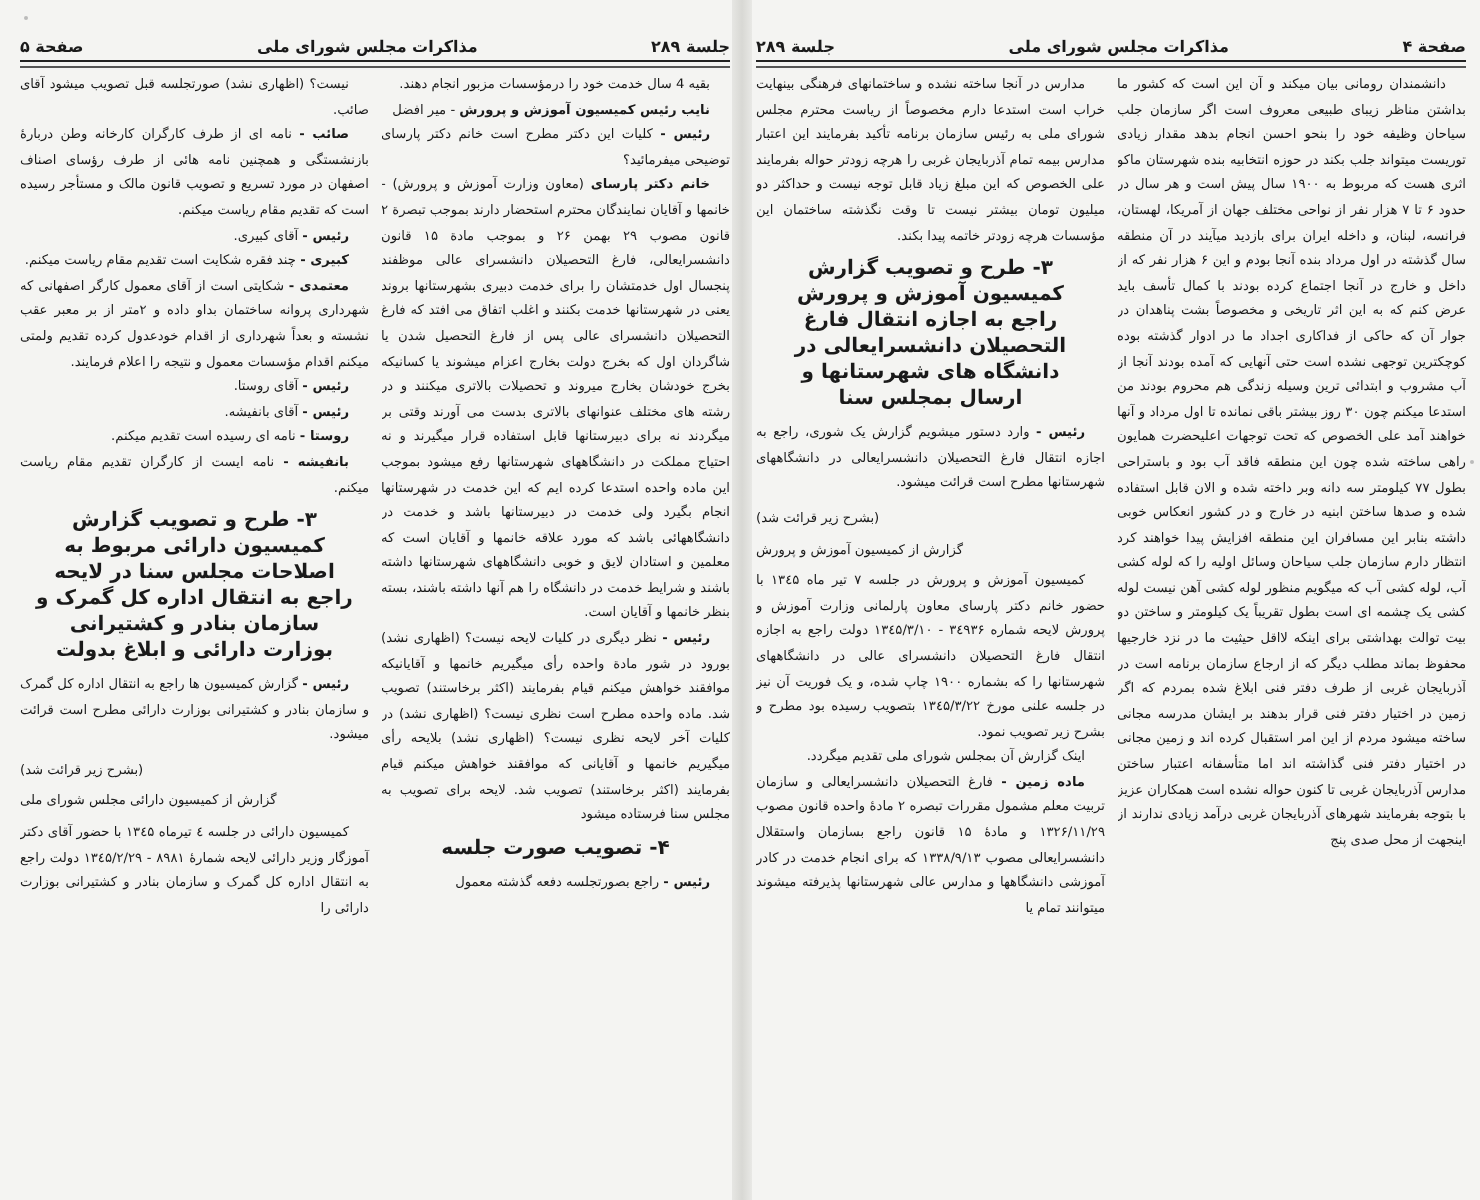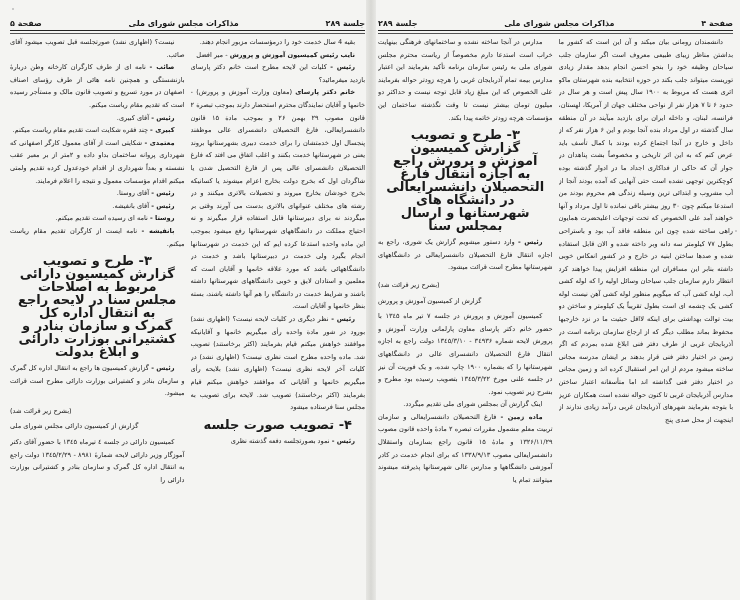--- a/index.html
+++ b/index.html
@@ -34,21 +34,21 @@
     display:flex; flex-direction:row; gap:6px;
   }
   .col {
     flex:1; font-size:6.6px; line-height:12.6px;
     text-align:justify; overflow:hidden;
   }
   .col p { margin:0; text-indent:10px; }
   .col .speaker { font-weight:bold; }
   .col .heading {
     font-weight:bold; text-align:center; text-indent:0;
-    font-size:13px; line-height:13px; margin:4px 8px;
+    font-size:10px; line-height:13px; margin:4px 8px;
   }
   .col .center { text-align:left; text-indent:0; margin:3px 0; }
   .col .mt { margin-top:5px; }
   .speck { position:absolute; width:2px; height:2px; background:#bbb; border-radius:50%; }
 </style>
 </head>
 <body>
 
 <div class="spread">
 
@@ -56,25 +56,25 @@
     <div class="header">
       <span>جلسة ۲۸۹</span>
       <span>مذاکرات مجلس شورای ملی</span>
       <span>صفحة ۵</span>
       <div class="rule2"></div>
     </div>
     <div class="cols">
       <div class="col">
         <p>بقیه 4 سال خدمت خود را درمؤسسات مزبور انجام دهند.</p>
         <p><span class="speaker">نایب رئیس کمیسیون آموزش و پرورش</span><span> - میر افضل</span></p>
-        <p><span class="speaker">رئیس -</span><span> کلیات این لایحه مطرح است خانم دکتر پارسای بازدید میفرمائید؟</span></p>
+        <p><span class="speaker">رئیس -</span><span> کلیات این دکتر مطرح است خانم دکتر پارسای توضیحی میفرمائید؟</span></p>
         <p><span class="speaker">خانم دکتر پارسای</span><span> (معاون وزارت آموزش و پرورش) - خانمها و آقایان نمایندگان محترم استحضار دارند بموجب تبصرة ۲ قانون مصوب ۲۹ بهمن ۲۶ و بموجب مادة ۱۵ قانون دانشسرایعالی، فارغ التحصیلان دانشسرای عالی موظفند پنجسال اول خدمتشان را برای خدمت دبیری بشهرستانها بروند یعنی در شهرستانها خدمت بکنند و اغلب اتفاق می افتد که فارغ التحصیلان دانشسرای عالی پس از فارغ التحصیل شدن یا شاگردان اول که بخرج دولت بخارج اعزام میشوند یا کسانیکه بخرج خودشان بخارج میروند و تحصیلات بالاتری میکنند و در رشته های مختلف عنوانهای بالاتری بدست می آورند وقتی بر میگردند نه برای دبیرستانها قابل استفاده قرار میگیرند و نه احتیاج مملکت در دانشگاههای شهرستانها رفع میشود بموجب این ماده واحده استدعا کرده ایم که این خدمت در شهرستانها انجام بگیرد ولی خدمت در دبیرستانها باشد و خدمت در دانشگاههائی باشد که مورد علاقه خانمها و آقایان است که معلمین و استادان لایق و خوبی دانشگاههای شهرستانها داشته باشند و شرایط خدمت در دانشگاه را هم آنها داشته باشند، بسته بنظر خانمها و آقایان است.</span></p>
         <p><span class="speaker">رئیس -</span><span> نظر دیگری در کلیات لایحه نیست؟ (اظهاری نشد) بورود در شور مادة واحده رأی میگیریم خانمها و آقایانیکه موافقند خواهش میکنم قیام بفرمایند (اکثر برخاستند) تصویب شد. ماده واحده مطرح است نظری نیست؟ (اظهاری نشد) در کلیات آخر لایحه نظری نیست؟ (اظهاری نشد) بلایحه رأی میگیریم خانمها و آقایانی که موافقند خواهش میکنم قیام بفرمایند (اکثر برخاستند) تصویب شد. لایحه برای تصویب به مجلس سنا فرستاده میشود</span></p>
         <p class="heading">۴- تصویب صورت جلسه</p>
-        <p><span class="speaker">رئیس -</span><span> نمود بصورتجلسه دفعه گذشته نظری</span></p>
+        <p><span class="speaker">رئیس -</span><span> راجع بصورتجلسه دفعه گذشته معمول</span></p>
       </div>
       <div class="col">
         <p>نیست؟ (اظهاری نشد) صورتجلسه قبل تصویب میشود آقای صائب.</p>
         <p><span class="speaker">صائب -</span><span> نامه ای از طرف کارگران کارخانه وطن دربارهٔ بازنشستگی و همچنین نامه هائی از طرف رؤسای اصناف اصفهان در مورد تسریع و تصویب قانون مالک و مستأجر رسیده است که تقدیم مقام ریاست میکنم.</span></p>
         <p><span class="speaker">رئیس -</span><span> آقای کبیری.</span></p>
         <p><span class="speaker">کبیری -</span><span> چند فقره شکایت است تقدیم مقام ریاست میکنم.</span></p>
         <p><span class="speaker">معتمدی -</span><span> شکایتی است از آقای معمول کارگر اصفهانی که شهرداری پروانه ساختمان بداو داده و ۲متر از بر معبر عقب نشسته و بعداً شهرداری از اقدام خودعدول کرده تقدیم ولمتی میکنم اقدام مؤسسات معمول و نتیجه را اعلام فرمایند.</span></p>
         <p><span class="speaker">رئیس -</span><span> آقای روستا.</span></p>
         <p><span class="speaker">رئیس -</span><span> آقای بانفیشه.</span></p>
         <p><span class="speaker">روستا -</span><span> نامه ای رسیده است تقدیم میکنم.</span></p>

